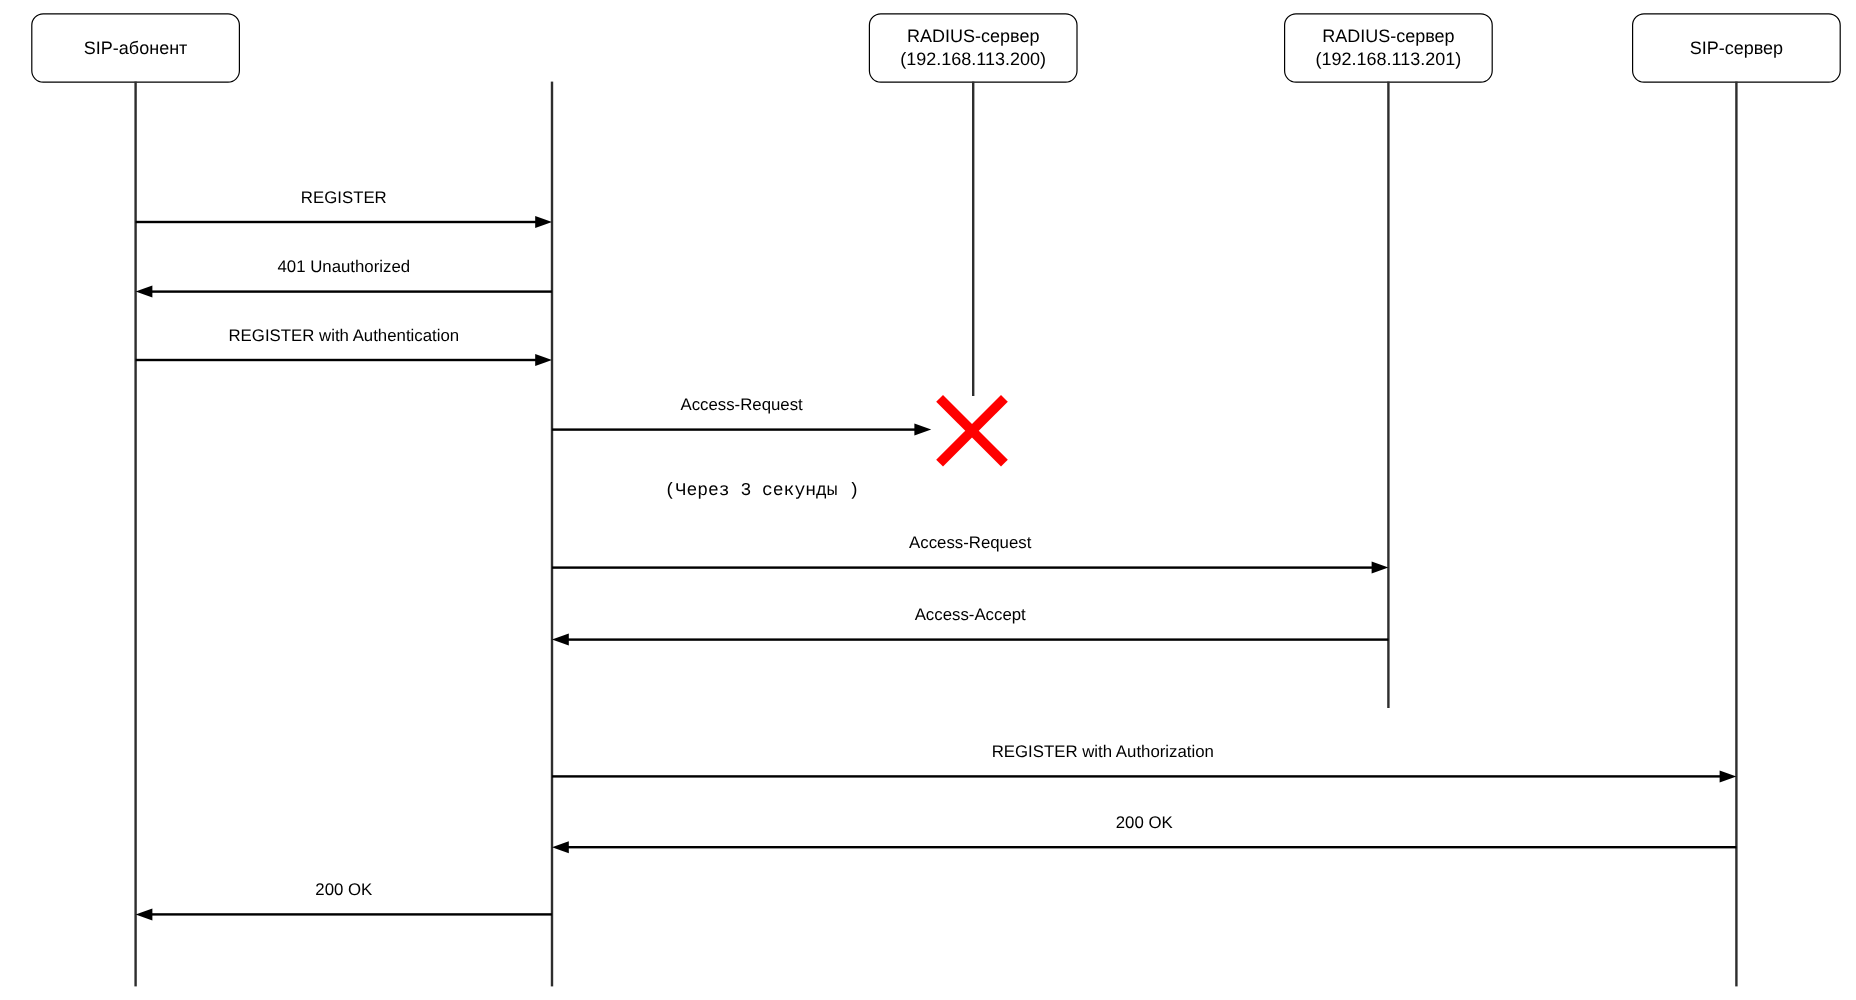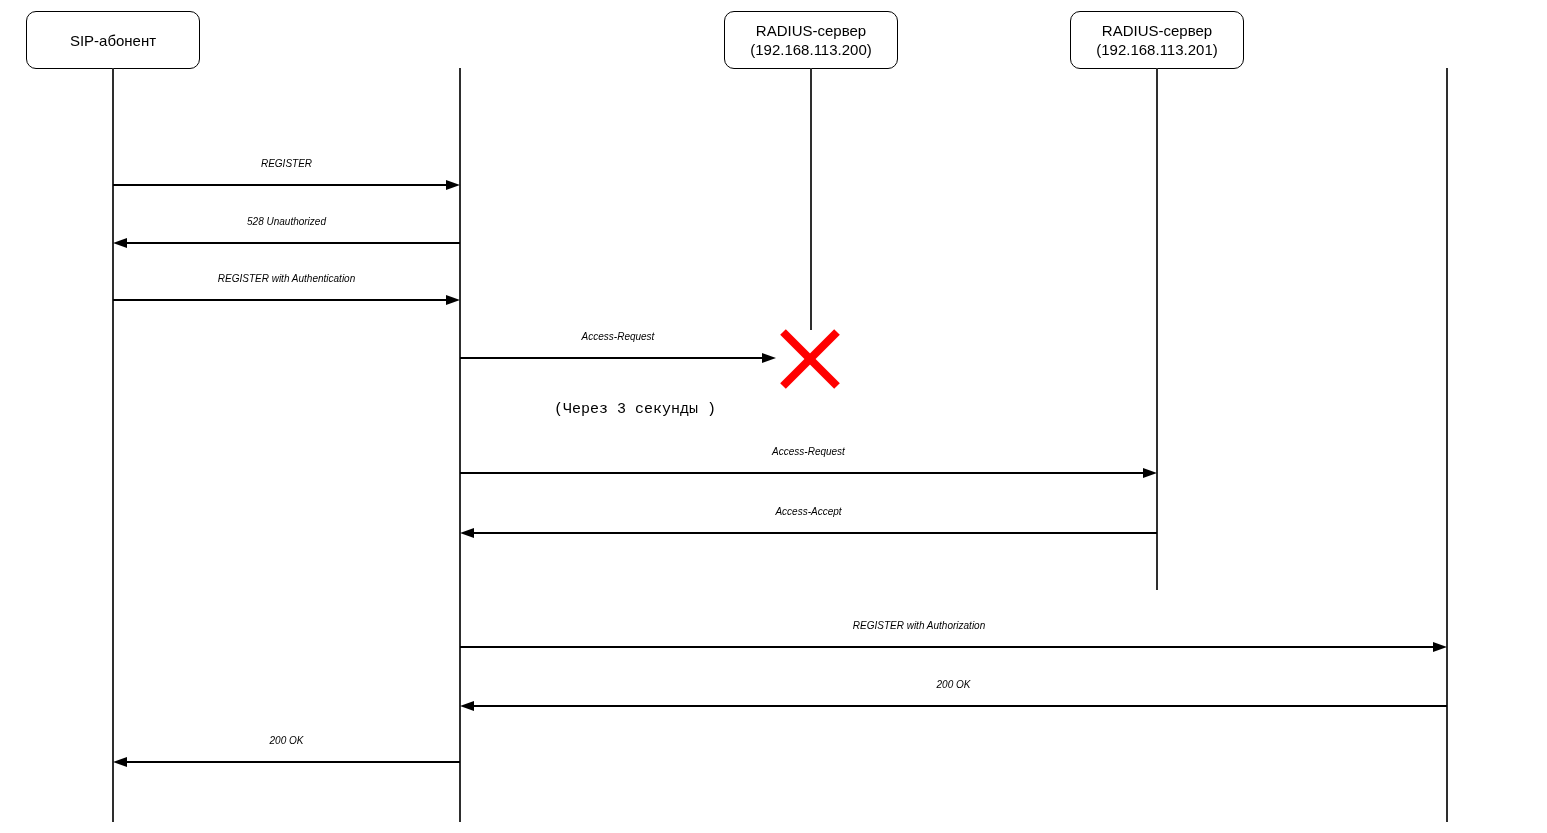--- a/index.html
+++ b/index.html
@@ -40,23 +40,22 @@
   }
   .msg-line {
     position: absolute;
     height: 1.8px;
     background: #000000;
   }
   .msg-label {
     position: absolute;
     transform: translateX(-50%);
     white-space: nowrap;
-    font-size: 10px;
+    font-size: 14px;
     line-height: 18px;
-    font-style: italic;
   }
   .arrowhead {
     position: absolute;
     width: 0;
     height: 0;
     border-top: 5px solid transparent;
     border-bottom: 5px solid transparent;
   }
   .arrowhead.right { border-left: 14px solid #000000; }
   .arrowhead.left  { border-right: 14px solid #000000; }
@@ -82,27 +81,30 @@
     <div class="actor-box" style="left: 724px;">
       <div>RADIUS-сервер</div>
       <div>(192.168.113.200)</div>
     </div>
     <div class="lifeline" style="left: 810.2px; top: 68px; height: 262px;"></div>
     <div class="actor-box" style="left: 1070px;">
       <div>RADIUS-сервер</div>
       <div>(192.168.113.201)</div>
     </div>
     <div class="lifeline" style="left: 1156.2px; top: 68px; height: 522px;"></div>
+    <div class="actor-box" style="left: 1360px;">
+      <div>SIP-сервер</div>
+    </div>
     <div class="lifeline" style="left: 1446.2px; top: 68px; height: 754px;"></div>
     <div class="msg-line" style="left: 113px; top: 184.1px; width: 335px;"></div>
     <div class="arrowhead right" style="top: 180px; left: 446px;"></div>
     <div class="msg-label" style="left: 286.5px; top: 155px;">REGISTER</div>
     <div class="msg-line" style="left: 125px; top: 242.1px; width: 335px;"></div>
     <div class="arrowhead left" style="top: 238px; left: 113px;"></div>
-    <div class="msg-label" style="left: 286.5px; top: 213px;">528 Unauthorized</div>
+    <div class="msg-label" style="left: 286.5px; top: 213px;">401 Unauthorized</div>
     <div class="msg-line" style="left: 113px; top: 299.1px; width: 335px;"></div>
     <div class="arrowhead right" style="top: 295px; left: 446px;"></div>
     <div class="msg-label" style="left: 286.5px; top: 270px;">REGISTER with Authentication</div>
     <div class="msg-line" style="left: 460px; top: 357.1px; width: 304px;"></div>
     <div class="arrowhead right" style="top: 353px; left: 762px;"></div>
     <div class="msg-label" style="left: 618px; top: 328px;">Access-Request</div>
     <div class="msg-line" style="left: 460px; top: 472.1px; width: 685px;"></div>
     <div class="arrowhead right" style="top: 468px; left: 1143px;"></div>
     <div class="msg-label" style="left: 808.5px; top: 443px;">Access-Request</div>
     <div class="msg-line" style="left: 472px; top: 532.1px; width: 685px;"></div>

